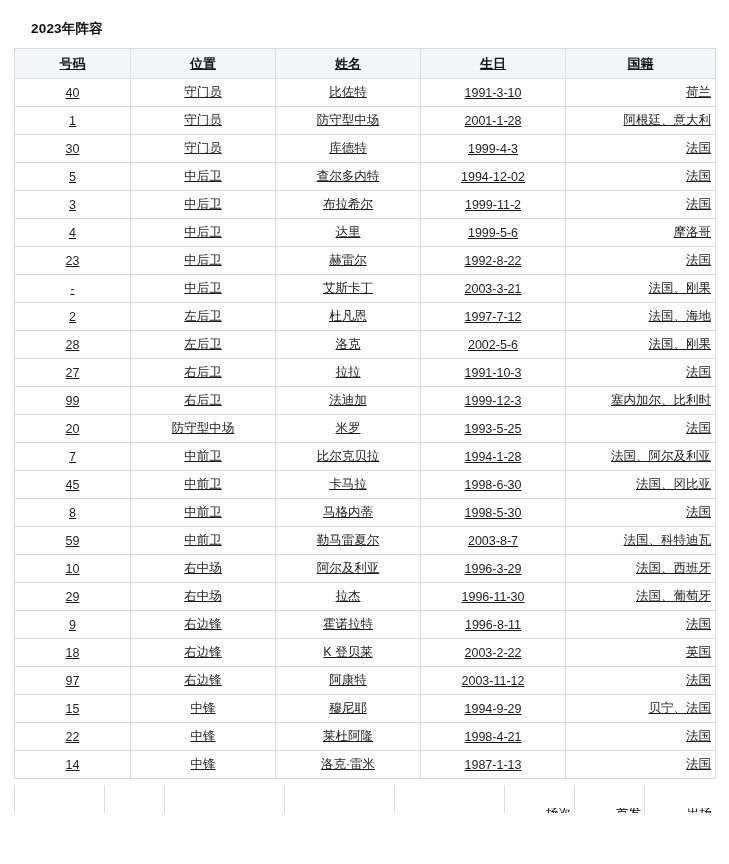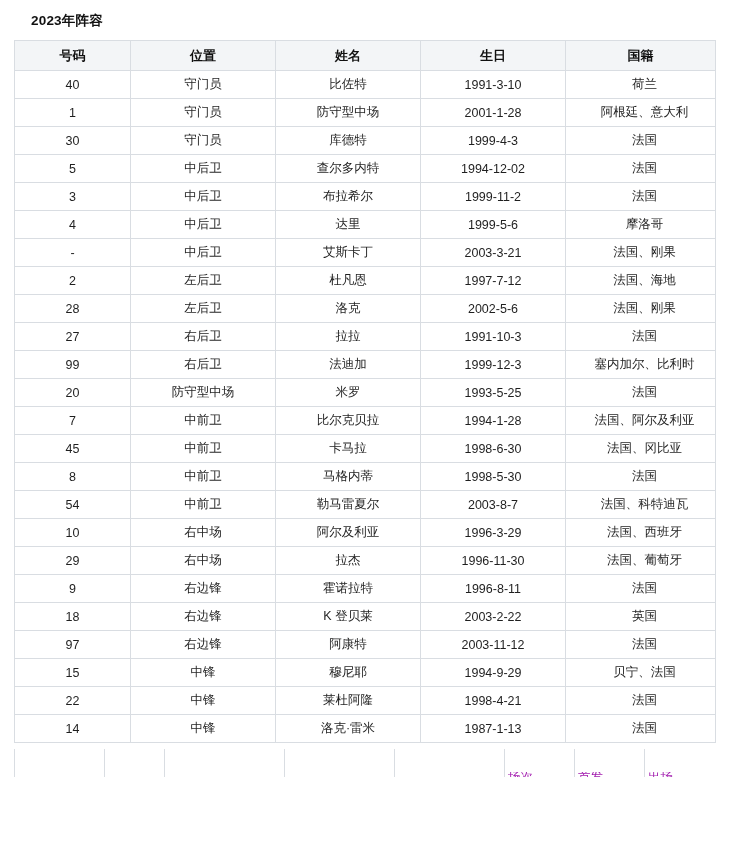--- a/index.html
+++ b/index.html
@@ -9,35 +9,36 @@
   }
   body {
     width: 729px;
     font-family: "Liberation Sans", "DejaVu Sans", sans-serif;
     color: #1a1a1a;
     -webkit-font-smoothing: antialiased;
   }
   .page {
     width: 641px;
     box-sizing: border-box;
-    padding: 8px 14px 0 14px;
+    padding: 16px 14px 0 14px;
   }
   .section-title {
     font-size: 13.5px;
     font-weight: bold;
     color: #111111;
     margin: 4px 0 10px 17px;
     letter-spacing: 0.2px;
   }
   table.squad {
     border-collapse: collapse;
     width: 701px;
     margin: 0 0 0 0;
     table-layout: fixed;
     background: #ffffff;
+    text-decoration: underline;
   }
   table.squad col.c0 { width: 116px; }
   table.squad col.c1 { width: 145px; }
   table.squad col.c2 { width: 145px; }
   table.squad col.c3 { width: 145px; }
   table.squad col.c4 { width: 150px; }
   table.squad th, table.squad td {
     border: 1px solid #d9dde2;
     height: 28px;
     font-size: 12.5px;
@@ -54,21 +55,21 @@
     font-size: 13px;
     height: 30px;
     color: #111111;
   }
   table.squad tbody td {
     background: #ffffff;
     color: #1f1f1f;
     font-weight: normal;
   }
   table.squad tbody td.nation {
-    text-align: center;
+    text-align: right;
     padding-left: 12px;
   }
   
   .bottom-strip {
     width: 701px;
     margin-top: 6px;
     overflow: hidden;
     height: 28px;
   }
   table.strip {
@@ -81,25 +82,25 @@
   table.strip col.s2 { width: 120px; }
   table.strip col.s3 { width: 110px; }
   table.strip col.s4 { width: 110px; }
   table.strip col.s5 { width: 70px; }
   table.strip col.s6 { width: 70px; }
   table.strip col.s7 { width: 71px; }
   table.strip td {
     border: 1px solid #d9dde2;
     height: 34px;
     font-size: 12.5px;
-    text-align: left;
+    text-align: right;
     vertical-align: bottom;
     padding: 0 3px;
     box-sizing: border-box;
-    color: #a21caf;
+    color: #000000;
     background: #ffffff;
     white-space: nowrap;
     overflow: hidden;
   }
   table.strip td.blank {
     border-top: none;
   }
   .clip-top {
     display: block;
     line-height: 10px;
@@ -169,20 +170,27 @@
         <td class="nation">法国</td>
       </tr>
       <tr>
         <td>4</td>
         <td>中后卫</td>
         <td>达里</td>
         <td>1999-5-6</td>
         <td class="nation">摩洛哥</td>
       </tr>
       <tr>
+        <td>23</td>
+        <td>中后卫</td>
+        <td>赫雷尔</td>
+        <td>1992-8-22</td>
+        <td class="nation">法国</td>
+      </tr>
+      <tr>
         <td>-</td>
         <td>中后卫</td>
         <td>艾斯卡丁</td>
         <td>2003-3-21</td>
         <td class="nation">法国、刚果</td>
       </tr>
       <tr>
         <td>2</td>
         <td>左后卫</td>
         <td>杜凡恩</td>
@@ -232,21 +240,21 @@
         <td class="nation">法国、冈比亚</td>
       </tr>
       <tr>
         <td>8</td>
         <td>中前卫</td>
         <td>马格内蒂</td>
         <td>1998-5-30</td>
         <td class="nation">法国</td>
       </tr>
       <tr>
-        <td>54</td>
+        <td>59</td>
         <td>中前卫</td>
         <td>勒马雷夏尔</td>
         <td>2003-8-7</td>
         <td class="nation">法国、科特迪瓦</td>
       </tr>
       <tr>
         <td>10</td>
         <td>右中场</td>
         <td>阿尔及利亚</td>
         <td>1996-3-29</td>

